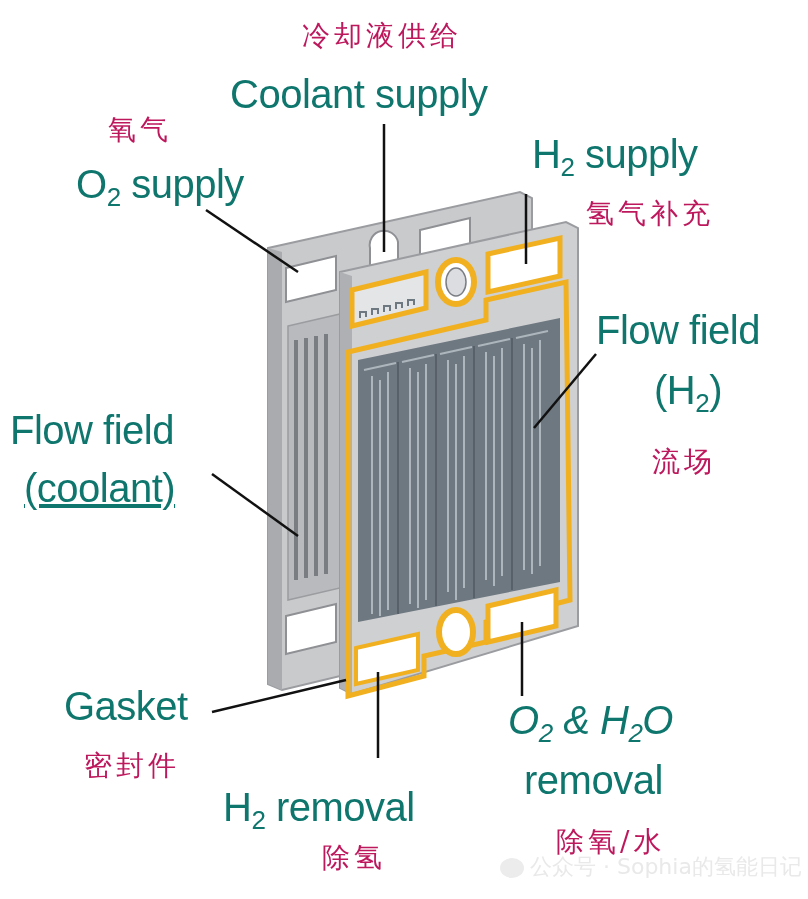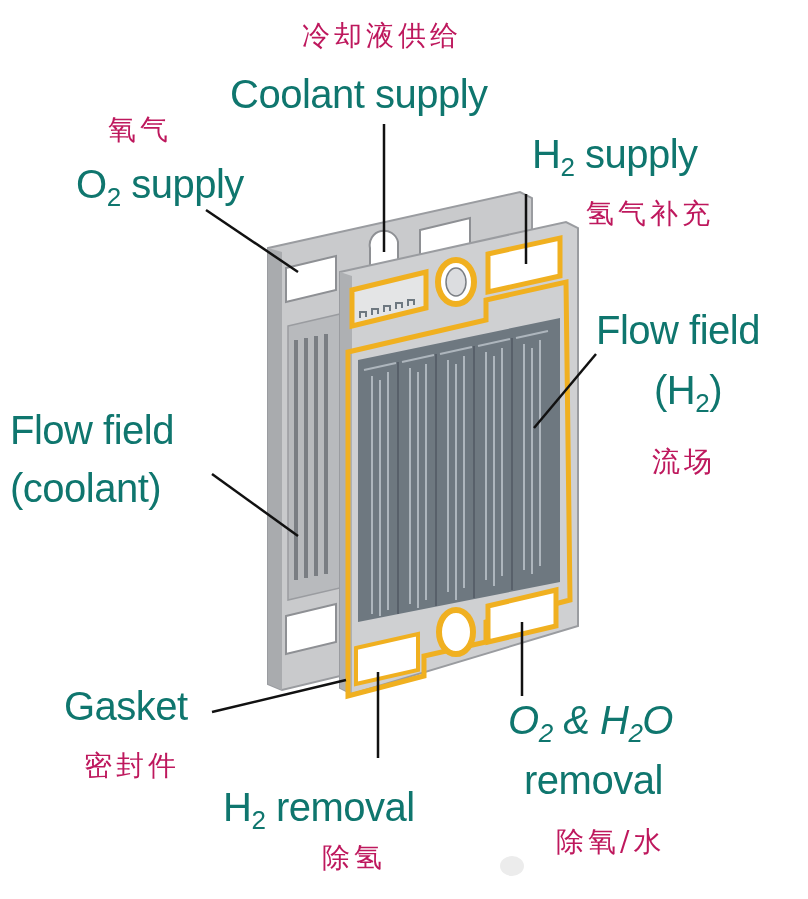--- a/index.html
+++ b/index.html
@@ -99,25 +99,25 @@
 <div class="lbl" style="left:76px;top:164px;"><span>O</span><sub>2</sub><span> supply</span></div>
 
 <div class="lbl" style="left:532px;top:134px;"><span>H</span><sub>2</sub><span> supply</span></div>
 <div class="cn" style="left:586px;top:200px;">氢气补充</div>
 
 <div class="lbl" style="left:596px;top:310px;">Flow field</div>
 <div class="lbl" style="left:654px;top:370px;"><span>(H</span><sub>2</sub><span>)</span></div>
 <div class="cn" style="left:652px;top:448px;">流场</div>
 
 <div class="lbl" style="left:10px;top:410px;">Flow field</div>
-<div class="lbl" style="left:10px;top:468px;">(coolant)</div>
+<div class="lbl" style="left:24px;top:468px;text-decoration:underline;">(coolant)</div>
 
 <div class="lbl" style="left:64px;top:686px;">Gasket</div>
 <div class="cn" style="left:84px;top:752px;">密封件</div>
 
 <div class="lbl" style="left:223px;top:768px;margin-top:19px;"><span>H</span><sub>2</sub><span> removal</span></div>
 <div class="cn" style="left:304px;top:844px;margin-left:18px;">除氢</div>
 
 <div class="lbl" style="left:508px;top:700px;font-style:italic;"><span>O</span><sub>2</sub><span> &amp; H</span><sub>2</sub><span>O</span></div>
 <div class="lbl" style="left:524px;top:760px;">removal</div>
 <div class="cn" style="left:556px;top:828px;">除氧/水</div>
 
-<div class="wm"><span class="wm-icon"></span></div>
+<div class="wm"><span class="wm-icon"></span><span>公众号 · Sophia的氢能日记</span></div>
 
 </body></html>

